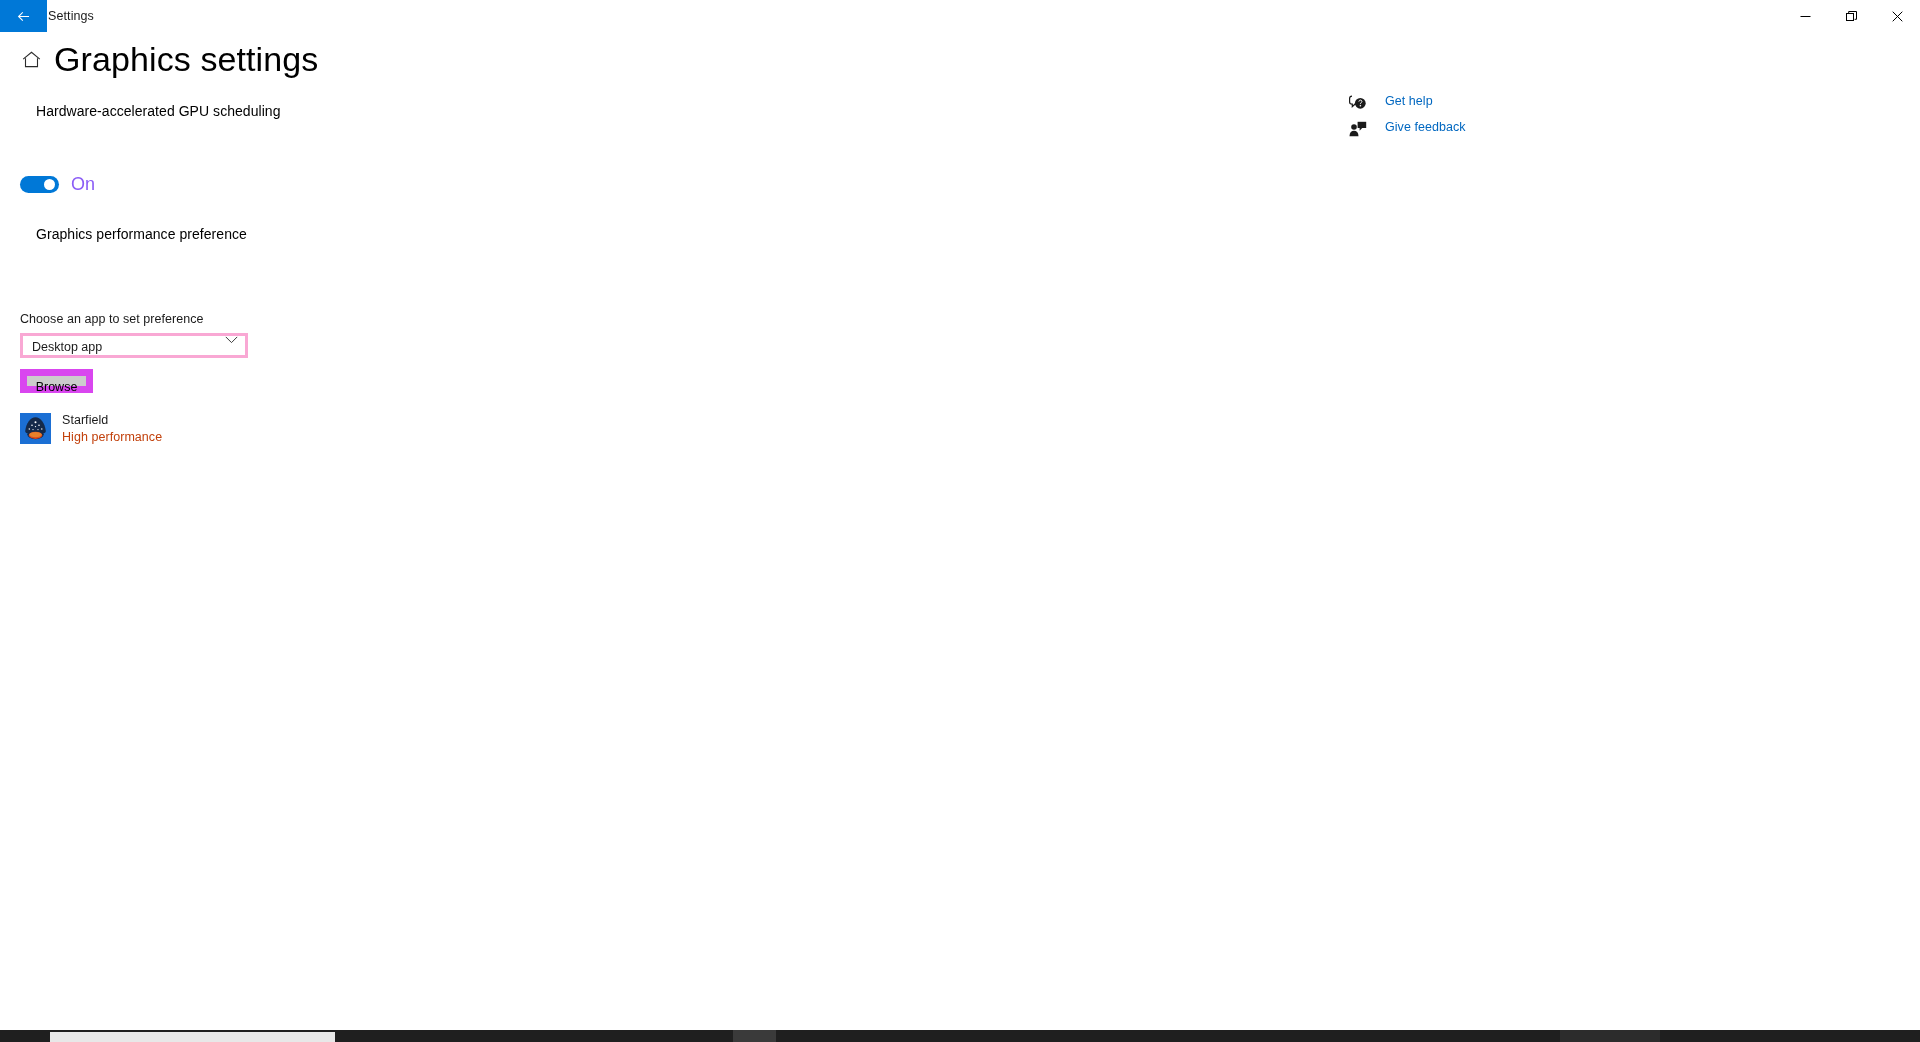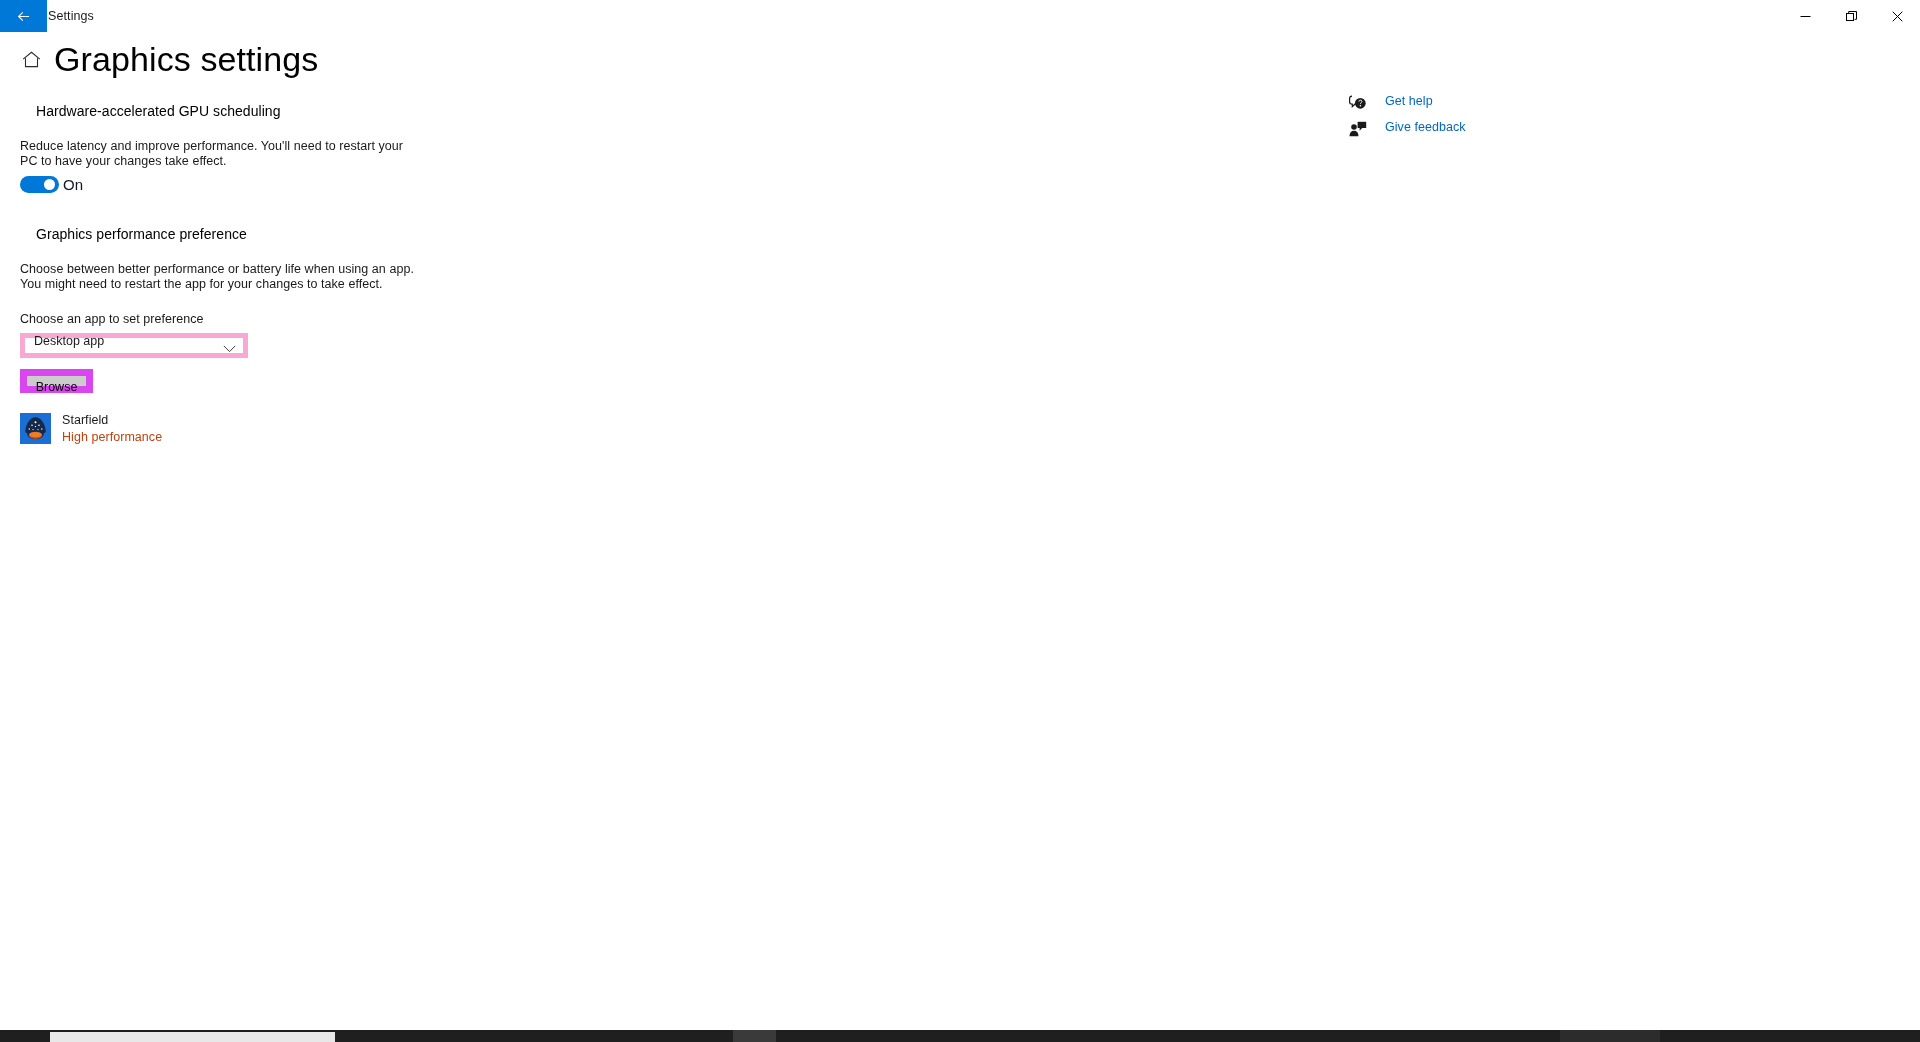--- a/index.html
+++ b/index.html
@@ -134,46 +134,46 @@
   .toggle-knob {
     position: absolute;
     width: 11px;
     height: 11px;
     border-radius: 50%;
     background: #ffffff;
     top: 3px;
     right: 4px;
   }
   .toggle-label {
-    font-size: 15px;
-    color: #0f172a;
-    margin-left: 4px;
+    font-size: 18px;
+    color: #8b5cf6;
+    margin-left: 12px;
     line-height: 17px;
   }
 
   
   .field-label {
     position: absolute;
     left: 20px;
     top: 311px;
     font-size: 12.5px;
     color: #1a1a1a;
     line-height: 16px;
     letter-spacing: 0.05px;
   }
   .dropdown {
     position: absolute;
     left: 20px;
     top: 333px;
     width: 228px;
     height: 25px;
-    border: 5px solid #f9a8d4;
+    border: 3px solid #f9a8d4;
     background: #ffffff;
     display: flex;
-    align-items: flex-end;
+    align-items: flex-start;
     cursor: pointer;
   }
   .dropdown-value {
     font-size: 12.5px;
     color: #1a1a1a;
     padding-left: 9px;
     flex: 1;
     line-height: 23px;
     white-space: nowrap;
     overflow: hidden;
@@ -353,38 +353,30 @@
         <path d="M3.5 7.2 V15.6 H15.5 V7.2" fill="none" stroke="#2b2b2b" stroke-width="1.1"></path>
       </svg>
     </div>
     <div class="page-title">Graphics settings</div>
   </div>
 
   <div class="content">
 
     <div class="section-heading" style="top:100px;">Hardware-accelerated GPU scheduling</div>
 
-    <div class="body-text" style="top:139px;">
-      <div>Reduce latency and improve performance. You'll need to restart your</div>
-      <div>PC to have your changes take effect.</div>
-    </div>
 
     <div class="toggle-row">
       <div class="toggle-switch">
         <div class="toggle-knob"></div>
       </div>
       <div class="toggle-label">On</div>
     </div>
 
     <div class="section-heading" style="top:223px;">Graphics performance preference</div>
 
-    <div class="body-text" style="top:262px;">
-      <div>Choose between better performance or battery life when using an app.</div>
-      <div>You might need to restart the app for your changes to take effect.</div>
-    </div>
 
     <div class="field-label">Choose an app to set preference</div>
 
     <div class="dropdown">
       <div class="dropdown-value">Desktop app</div>
       <div class="dropdown-chevron">
         <svg width="13" height="8" viewBox="0 0 13 8">
           <path d="M0.8 0.9 L6.5 6.6 L12.2 0.9" fill="none" stroke="#3c3c3c" stroke-width="1"></path>
         </svg>
       </div>

